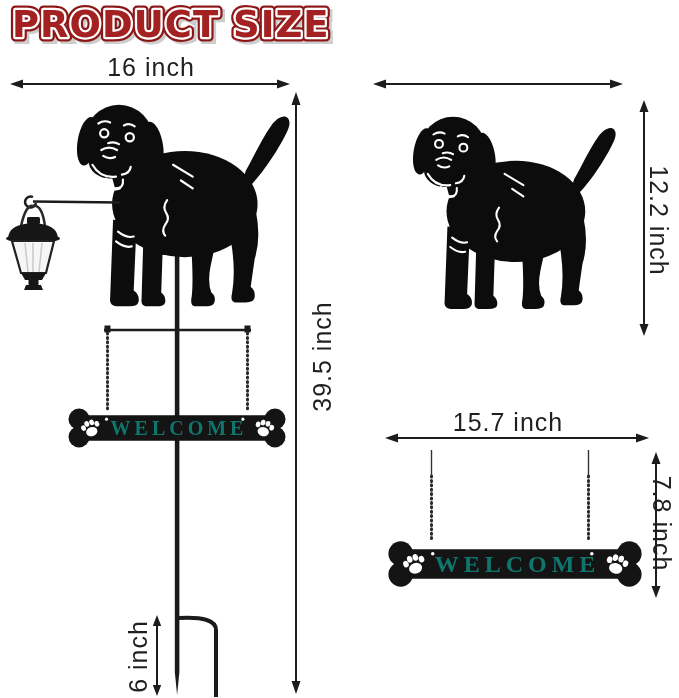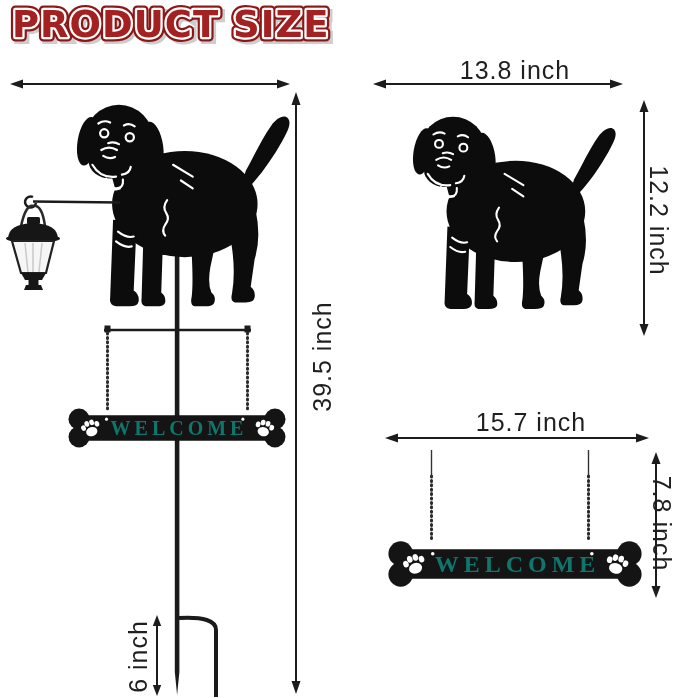--- a/index.html
+++ b/index.html
@@ -95,20 +95,21 @@
 
   <svg class="abs" style="left:6px;top:0" width="330" height="50">
     <g font-family="DejaVu Sans, Liberation Sans, sans-serif" font-size="37" font-weight="bold" letter-spacing="1">
       <text x="9" y="40" fill="#bdbdbd" stroke="#bdbdbd" stroke-width="8" opacity="0.75">PRODUCT SIZE</text>
       <text x="6" y="37" fill="none" stroke="#8d1616" stroke-width="9" stroke-linejoin="round">PRODUCT SIZE</text>
       <text x="6" y="37" fill="none" stroke="#ffffff" stroke-width="4.5" stroke-linejoin="round">PRODUCT SIZE</text>
       <text x="6" y="37" fill="#a32121">PRODUCT SIZE</text>
     </g>
   </svg>
 
+  <div class="dim-label" style="left:96px;top:53px;width:110px;">16 inch</div>
   <svg class="abs arrow" style="left:8px;top:77px" width="284" height="14">
     <line x1="12" y1="7" x2="272" y2="7"></line>
     <polygon points="2,7 15,2.5 15,11.5"></polygon>
     <polygon points="282,7 269,2.5 269,11.5"></polygon>
   </svg>
 
   <svg class="abs" style="left:170px;top:248px" width="52" height="450">
     <rect x="4.8" y="0" width="4.6" height="424" fill="#1a1a1a"></rect>
     <polygon points="4.8,424 9.4,424 7.1,447" fill="#1a1a1a"></polygon>
     <path d="M9,370 Q46,368 46,382 L46,449" stroke="#1a1a1a" stroke-width="4" fill="none"></path>
@@ -154,39 +155,38 @@
   </svg>
   <div class="dim-label rot-ccw" style="left:257px;top:342px;width:130px;">39.5 inch</div>
 
   <svg class="abs arrow" style="left:150px;top:613px" width="15" height="85">
     <line x1="7" y1="10" x2="7" y2="75"></line>
     <polygon points="7,2 2.8,13 11.2,13"></polygon>
     <polygon points="7,83 2.8,72 11.2,72"></polygon>
   </svg>
   <div class="dim-label rot-ccw" style="left:90px;top:642px;width:96px;">6 inch</div>
 
-  <div class="dim-label" style="left:450px;top:56px;width:130px;">13.8 inch</div>
   <svg class="abs arrow" style="left:371px;top:77px" width="254" height="14">
     <line x1="12" y1="7" x2="242" y2="7"></line>
     <polygon points="2,7 15,2.5 15,11.5"></polygon>
     <polygon points="252,7 239,2.5 239,11.5"></polygon>
   </svg>
 
   <svg class="abs" style="left:394px;top:103px" width="225" height="228">
     <use href="#dog-sil" width="225" height="228"></use>
   </svg>
 
   <svg class="abs arrow" style="left:636px;top:98px" width="16" height="240">
     <line x1="8" y1="11" x2="8" y2="229"></line>
     <polygon points="8,2 3.5,14 12.5,14"></polygon>
     <polygon points="8,238 3.5,226 12.5,226"></polygon>
   </svg>
   <div class="dim-label rot-cw" style="left:593px;top:206px;width:130px;">12.2 inch</div>
 
-  <div class="dim-label" style="left:466px;top:408px;width:130px;">15.7 inch</div>
+  <div class="dim-label" style="left:443px;top:408px;width:130px;">15.7 inch</div>
   <svg class="abs arrow" style="left:383px;top:431px" width="268" height="14">
     <line x1="12" y1="7" x2="256" y2="7"></line>
     <polygon points="2,7 15,2.5 15,11.5"></polygon>
     <polygon points="266,7 253,2.5 253,11.5"></polygon>
   </svg>
 
   <svg class="abs" style="left:425px;top:450px" width="170" height="92">
     <line x1="6.5" y1="0" x2="6.5" y2="26" stroke="#333" stroke-width="1.4"></line>
     <line x1="163.5" y1="0" x2="163.5" y2="26" stroke="#333" stroke-width="1.4"></line>
     <line x1="6.5" y1="26" x2="6.5" y2="90" stroke="#2a2a2a" stroke-width="3" stroke-dasharray="1 3.4" stroke-linecap="round"></line>

